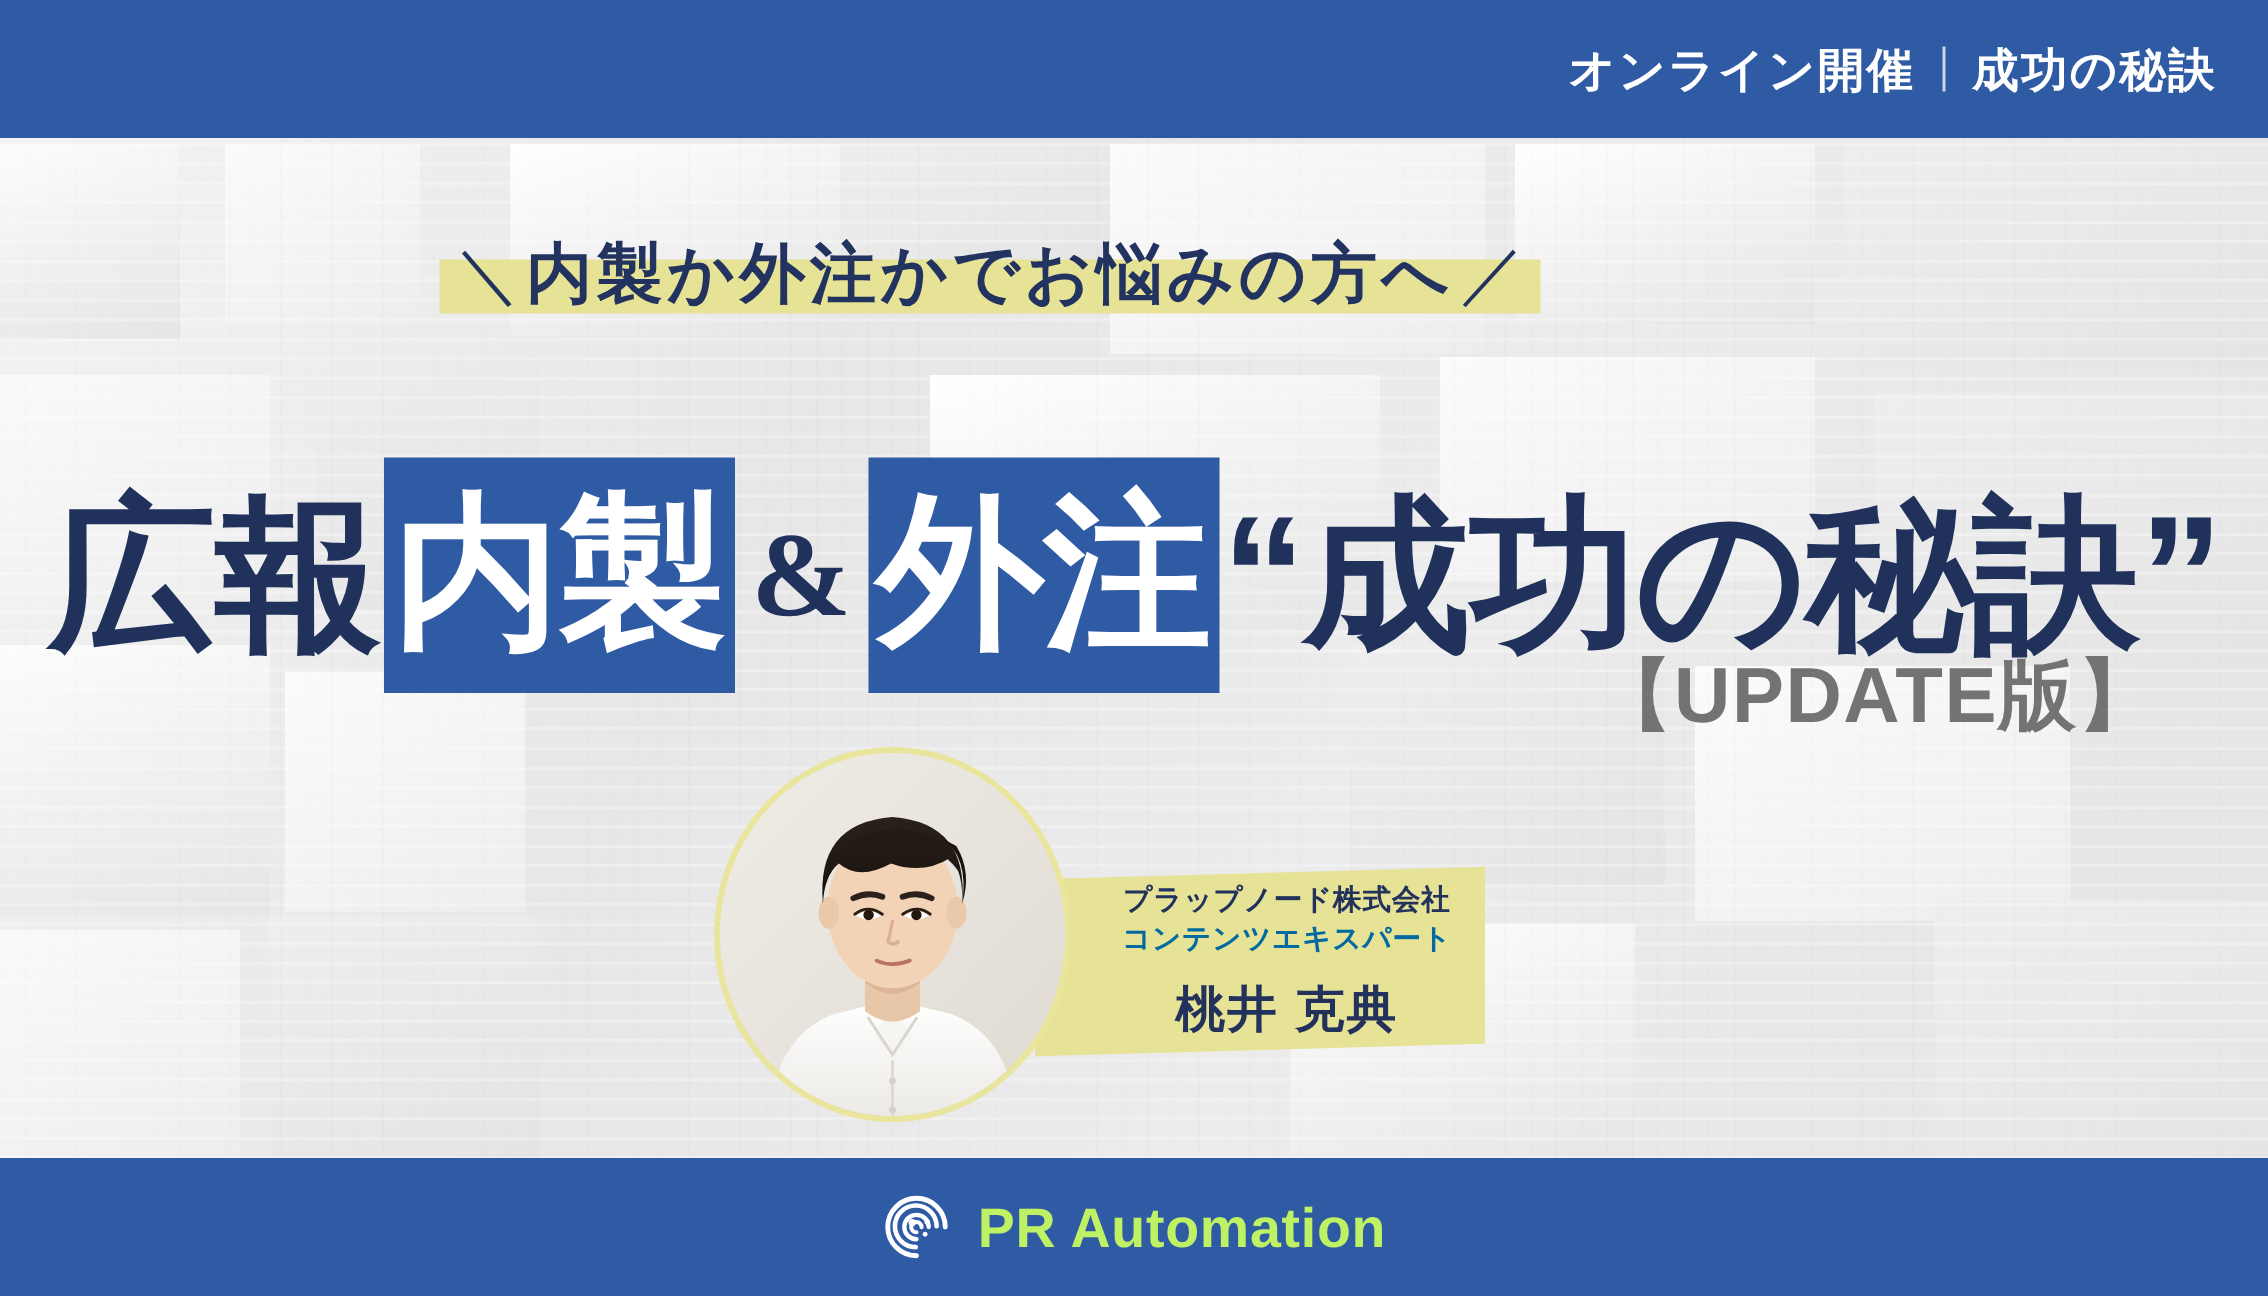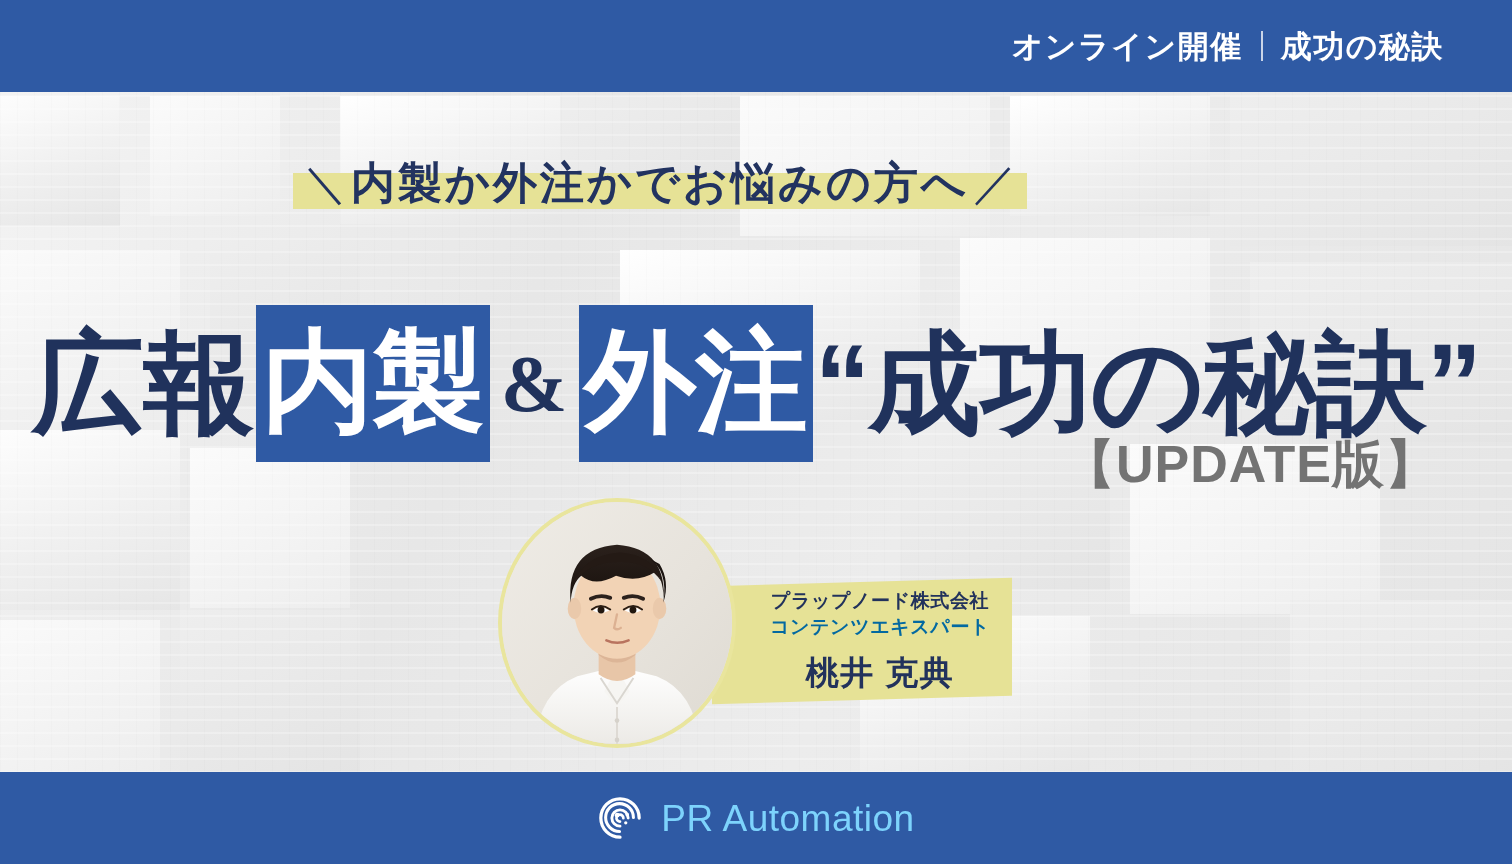--- a/index.html
+++ b/index.html
@@ -43,21 +43,21 @@
       repeating-linear-gradient(90deg, rgba(0,0,0,.018) 0 1px, rgba(0,0,0,0) 1px 17px);
     opacity:.75;
   }
 
   
   .topbar {
     position:absolute; left:0; top:0;
     width:1512px; height:92px;
     background:#2f5aa4;
     display:flex; align-items:center; justify-content:flex-end;
-    padding-right:68px;
+    padding-right:34px;
   }
   .topbar-inner { display:flex; align-items:center; gap:0; }
   .topbar-text {
     color:#ffffff;
     font-size:31px;
     font-weight:700;
     letter-spacing:1.5px;
     line-height:1;
     white-space:nowrap;
   }
@@ -143,21 +143,21 @@
     font-size:52px;
     font-weight:800;
     letter-spacing:1px;
     line-height:1;
     white-space:nowrap;
   }
 
   
   .speaker {
     position:absolute;
-    left:498px; top:498px;
+    left:476px; top:498px;
     width:530px; height:262px;
   }
 
   .speaker-label {
     position:absolute;
     left:214px; top:84px;
     width:300px; height:118px;
     background:#e6e296;
     transform:skewY(-1.6deg);
   }
@@ -212,23 +212,23 @@
   .footer {
     position:absolute;
     left:0; bottom:0;
     width:1512px; height:92px;
     background:#2f5aa4;
     display:flex; align-items:center; justify-content:center;
     gap:18px;
   }
   .footer-logo-mark { width:46px; height:46px; display:block; }
   .footer-logo-text {
-    color:#7dd3fc;
+    color:#bef264;
     font-size:37px;
-    font-weight:400;
+    font-weight:700;
     letter-spacing:.5px;
     line-height:1;
     white-space:nowrap;
   }
 </style>
 </head>
 <body>
 
 <div id="banner">
 

